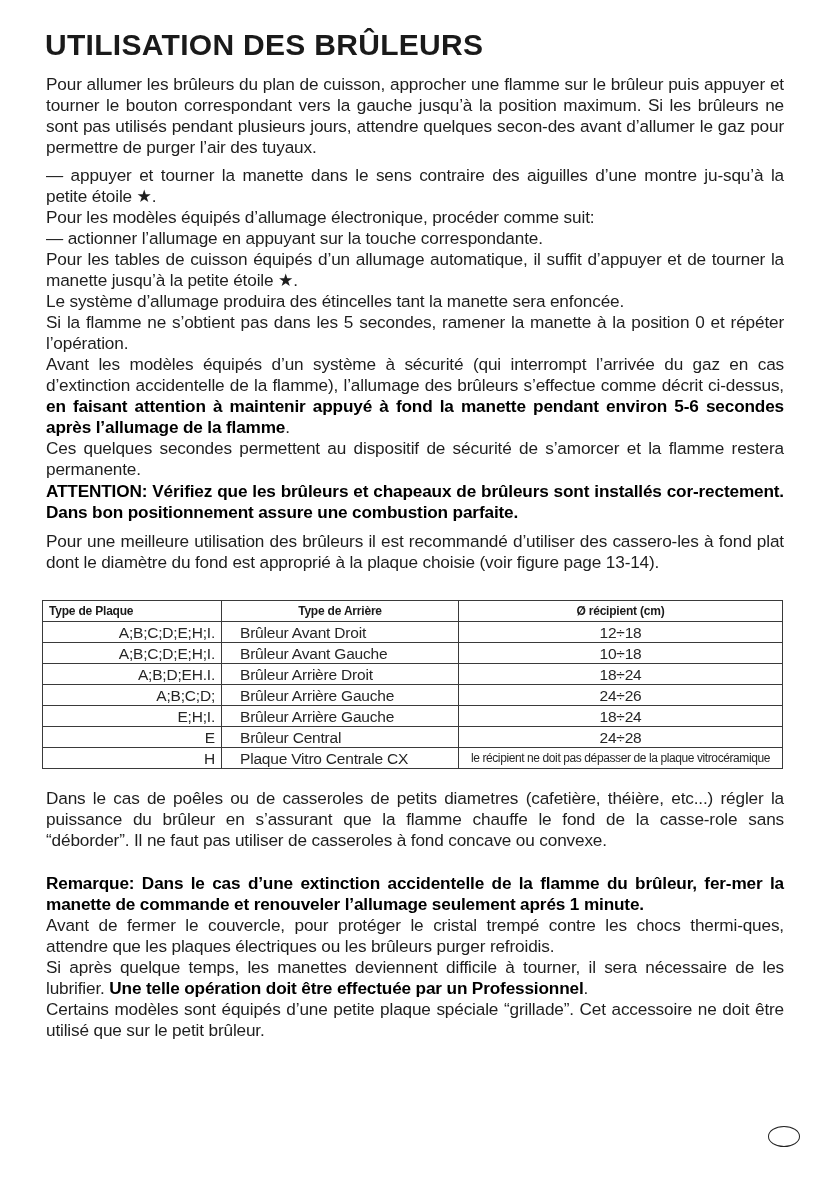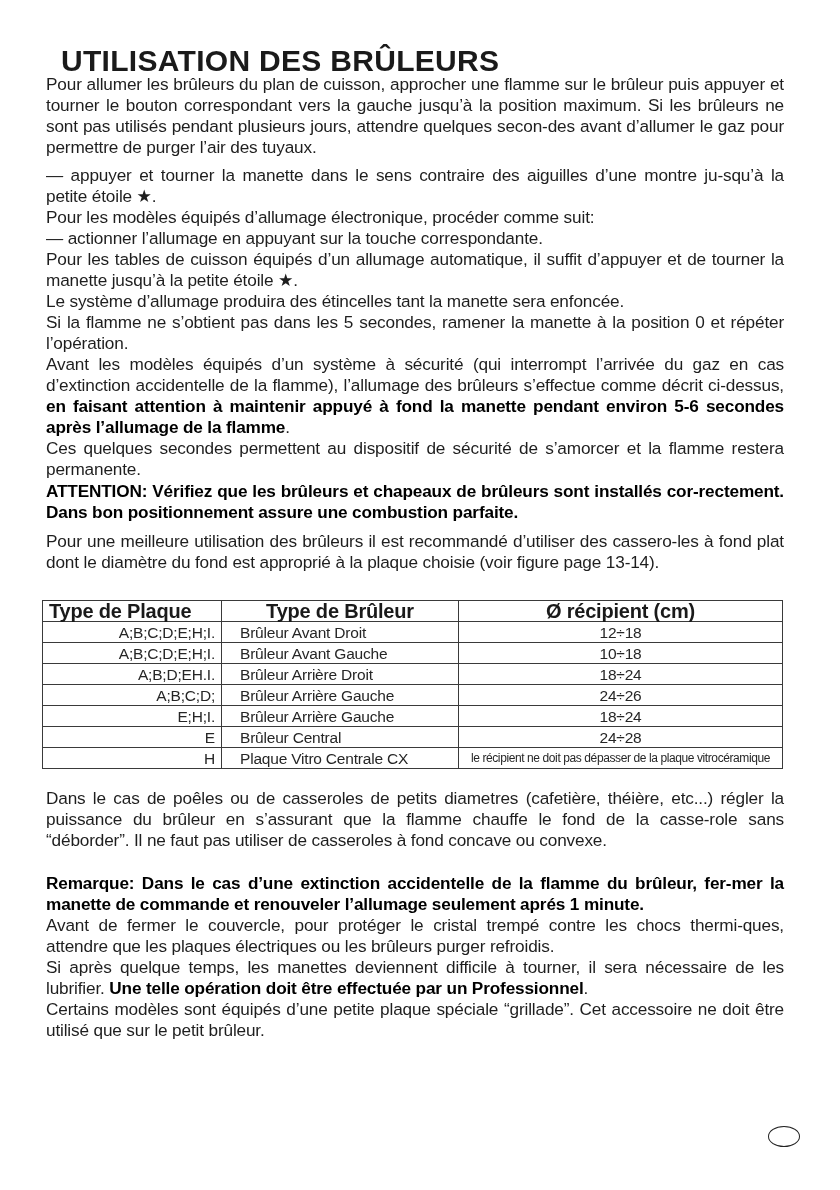--- a/index.html
+++ b/index.html
@@ -2,21 +2,21 @@
 <html><head>
 <meta charset="utf-8">
 <style>
   html, body { margin: 0; padding: 0; background: #ffffff; }
   body {
     width: 840px; height: 1190px; position: relative; overflow: hidden;
     font-family: "Liberation Sans", sans-serif; color: #1e1e1e;
   }
   .page { position: absolute; left: 46px; top: 0; width: 738px; }
   h1 {
-    position: absolute; left: -1px; top: 28px; margin: 16px;
+    position: absolute; left: -1px; top: 28px; margin: 0;
     font-size: 30px; font-weight: bold; letter-spacing: 0.3px; color: #1a1a1a;
     white-space: nowrap;
   }
   .body-text {
     position: absolute; left: 0; width: 738px;
     font-size: 17.2px; line-height: 21px; text-align: justify;
     letter-spacing: -0.15px;
   }
   .body-text p { margin: 0; }
   .body-text b { font-weight: bold; color: #000000; }
@@ -29,21 +29,21 @@
 
   table.burners {
     position: absolute; left: -4px; top: 600px; width: 741px;
     border-collapse: collapse; font-size: 15.5px; color: #262626;
     letter-spacing: -0.2px;
   }
   table.burners th, table.burners td {
     border: 1.3px solid #3a3a3a; height: 20px; padding: 0 6px; line-height: 19px;
     white-space: nowrap;
   }
-  table.burners th { font-weight: bold; font-size: 20px; color: #1a1a1a; }
+  table.burners th { font-weight: bold; font-size: 12px; color: #1a1a1a; }
   table.burners th.c1 { text-align: left; }
   table.burners td.c1 { text-align: right; width: 166px; }
   table.burners td.c2 { text-align: left; padding-left: 18px; width: 212px; }
   table.burners td.c3, table.burners th.c3 { text-align: center; }
   table.burners td.small { font-size: 12px; padding: 0 2px; letter-spacing: -0.4px; }
 
   .page-marker {
     position: absolute; left: 768px; top: 1126px; width: 32px; height: 21px;
     border: 1.6px solid #222; border-radius: 50%; box-sizing: border-box;
   }
@@ -71,21 +71,21 @@
       <p><b>ATTENTION: Vérifiez que les brûleurs et chapeaux de brûleurs sont installés cor-rectement. Dans bon positionnement assure une combustion parfaite.</b></p>
     </div>
   <div class="body-text sec4">
       <p><span>Pour une meilleure utilisation des brûleurs il est recommandé d’utiliser des cassero-les à fond plat dont le diamètre du fond est approprié à la plaque choisie (voir figure page 13-14).</span></p>
     </div>
 
   <table class="burners">
     <thead>
       <tr>
         <th class="c1">Type de Plaque</th>
-        <th class="c2">Type de Brûleur</th>
+        <th class="c2">Type de Arrière</th>
         <th class="c3">Ø récipient (cm)</th>
       </tr>
     </thead>
     <tbody id="table-body">
         <tr>
           <td class="c1">A;B;C;D;E;H;I.</td>
           <td class="c2">Brûleur Avant Droit</td>
           <td class="c3">12÷18</td>
         </tr>
         <tr>

